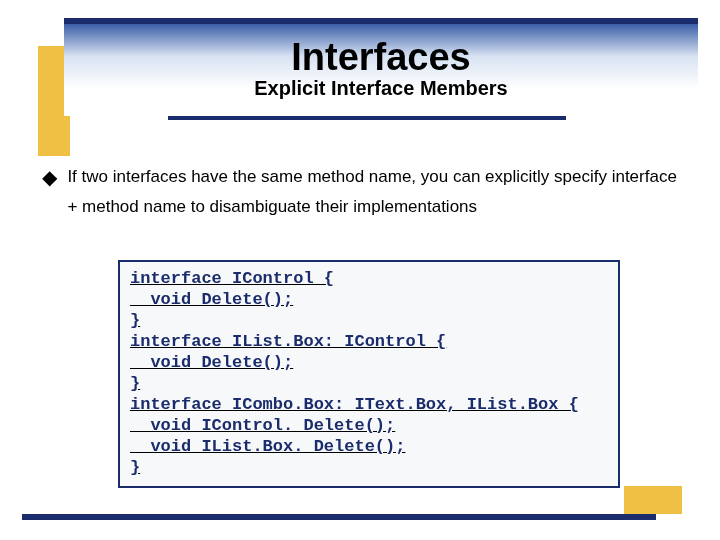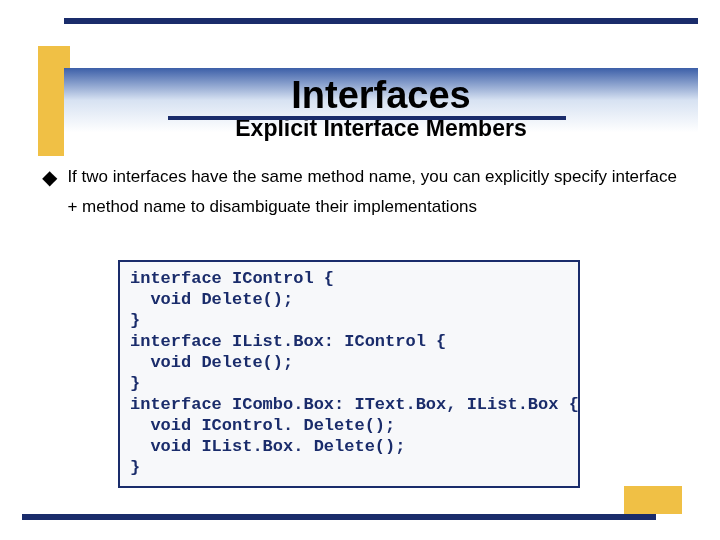--- a/index.html
+++ b/index.html
@@ -23,30 +23,29 @@
     position: absolute;
     top: 24px;
     left: 64px;
     right: 22px;
     height: 92px;
     background: linear-gradient(to bottom, #3c5fa8 0%, #d7e2f2 35%, #ffffff 70%);
     display: flex;
     flex-direction: column;
     align-items: center;
     justify-content: flex-start;
-    padding-top: 6px;
-    margin-top: 44px;
+    padding-top: 12px;
   }
   .title-main {
     font-size: 38px;
     font-weight: bold;
     color: #000;
   }
   .title-sub {
-    font-size: 23px;
+    font-size: 20px;
     font-weight: bold;
     color: #000;
     margin-top: -2px;
   }
   .sub-underline {
     position: absolute;
     top: 116px;
     left: 168px;
     width: 398px;
     height: 4px;
@@ -76,24 +75,25 @@
   }
   .bullet-text {
     font-size: 17px;
     color: #000;
     line-height: 30px;
   }
   .code-box {
     position: absolute;
     top: 260px;
     left: 118px;
-    width: 462px;
+    width: 502px;
     border: 2px solid #1a2c6b;
     background: #f7f8fa;
     padding: 6px 10px 8px 10px;
+    text-decoration: underline;
   }
   .code-box pre {
     font-family: "Courier New", Courier, monospace;
     font-size: 17px;
     font-weight: bold;
     color: #1a2c6b;
     line-height: 21px;
     white-space: pre;
   }
   .bottom-bar {

